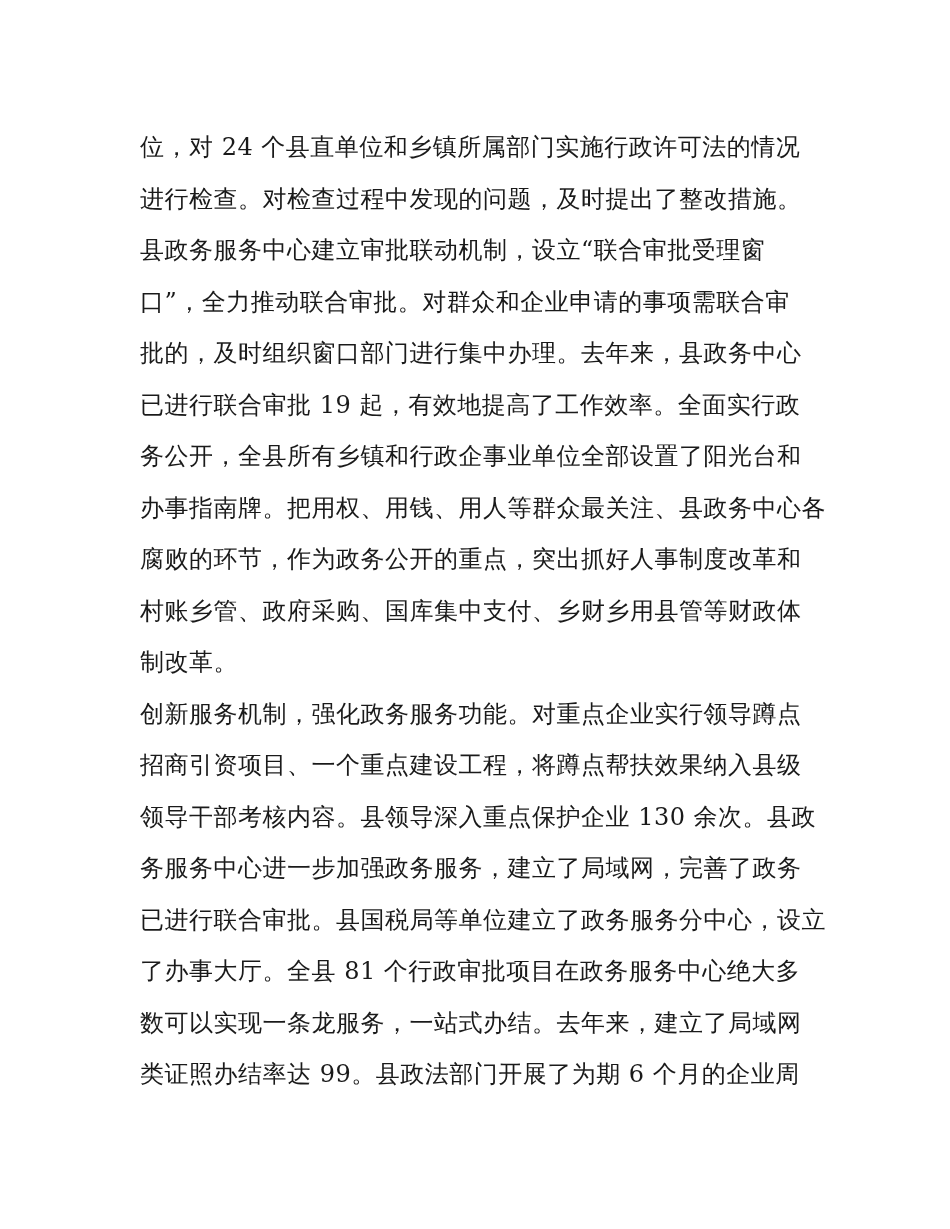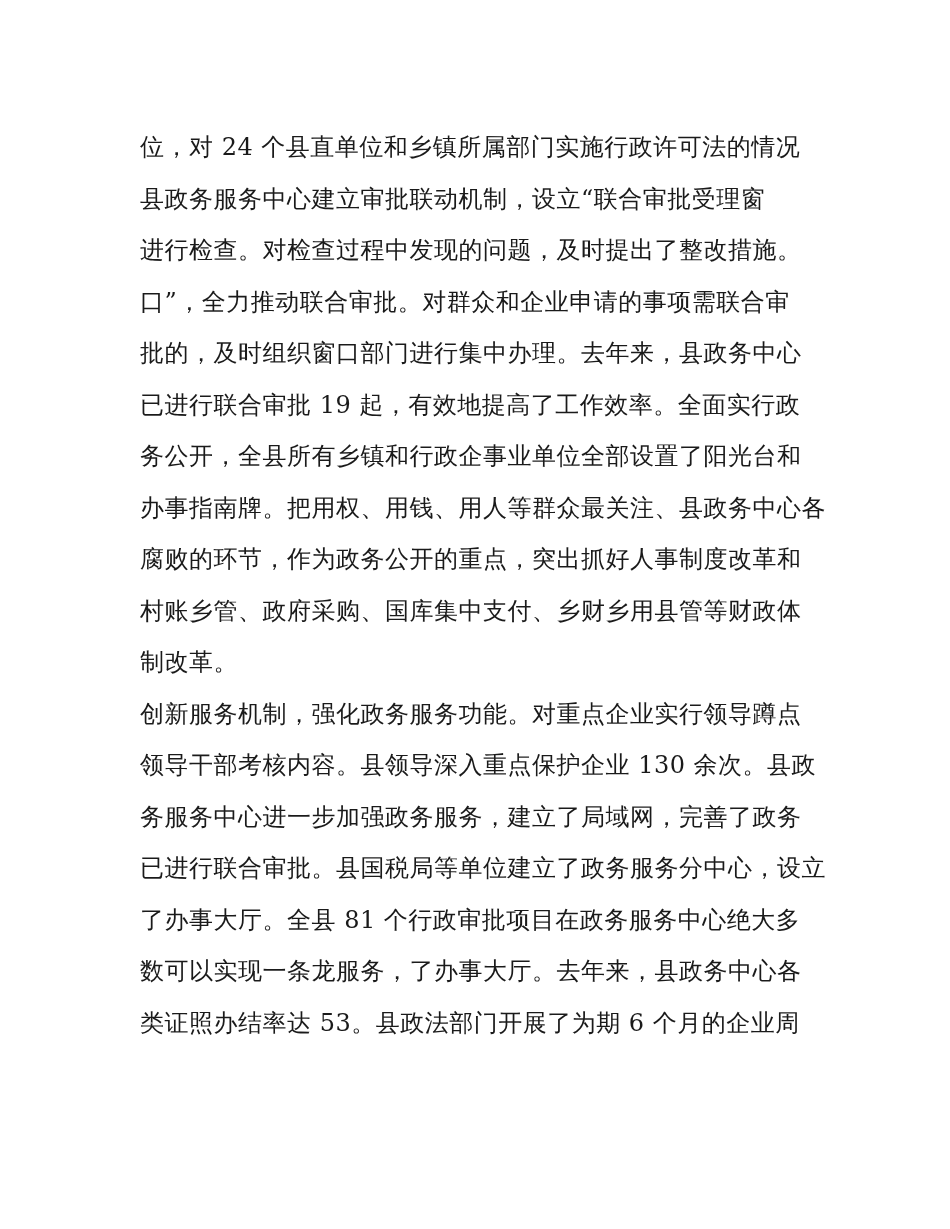--- a/index.html
+++ b/index.html
@@ -37,34 +37,35 @@
       letter-spacing: 0.5px;
     }
   </style>
 </head>
 <body>
 
 <div class="page">
   <div class="content">
     <div>
       <div class="line">位，对 24 个县直单位和乡镇所属部门实施行政许可法的情况</div>
+      <div class="line">进行检查。对检查过程中发现的问题，及时提出了整改措施。</div>
       <div class="line">县政务服务中心建立审批联动机制，设立“联合审批受理窗</div>
-      <div class="line">进行检查。对检查过程中发现的问题，及时提出了整改措施。</div>
       <div class="line">口”，全力推动联合审批。对群众和企业申请的事项需联合审</div>
       <div class="line">批的，及时组织窗口部门进行集中办理。去年来，县政务中心</div>
       <div class="line">已进行联合审批 19 起，有效地提高了工作效率。全面实行政</div>
       <div class="line">务公开，全县所有乡镇和行政企事业单位全部设置了阳光台和</div>
       <div class="line">办事指南牌。把用权、用钱、用人等群众最关注、县政务中心各</div>
       <div class="line">腐败的环节，作为政务公开的重点，突出抓好人事制度改革和</div>
       <div class="line">村账乡管、政府采购、国库集中支付、乡财乡用县管等财政体</div>
       <div class="line">制改革。</div>
     </div>
     <div>
       <div class="line">创新服务机制，强化政务服务功能。对重点企业实行领导蹲点</div>
+      <div class="line">招商引资项目、一个重点建设工程，将蹲点帮扶效果纳入县级</div>
       <div class="line">领导干部考核内容。县领导深入重点保护企业 130 余次。县政</div>
       <div class="line">务服务中心进一步加强政务服务，建立了局域网，完善了政务</div>
       <div class="line">已进行联合审批。县国税局等单位建立了政务服务分中心，设立</div>
       <div class="line">了办事大厅。全县 81 个行政审批项目在政务服务中心绝大多</div>
-      <div class="line">数可以实现一条龙服务，了办事大厅。去年来，县政务中心各</div>
-      <div class="line">类证照办结率达 53。县政法部门开展了为期 6 个月的企业周</div>
+      <div class="line">数可以实现一条龙服务，一站式办结。去年来，建立了局域网</div>
+      <div class="line">类证照办结率达 99。县政法部门开展了为期 6 个月的企业周</div>
     </div>
   </div>
 </div>
 
 </body></html>

